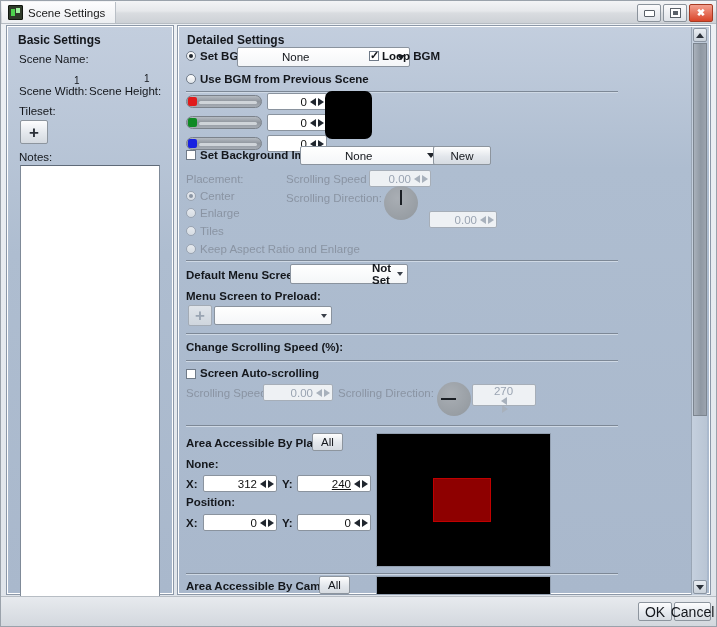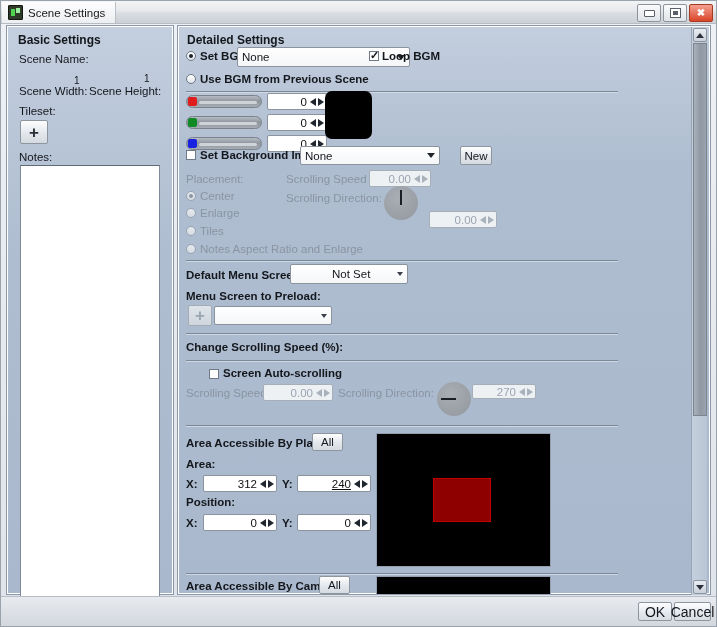--- a/index.html
+++ b/index.html
@@ -80,21 +80,21 @@
     box-sizing:border-box;font-size:11.5px;color:#101010;
     padding:1px 3px;display:flex;align-items:center;
     border-radius:1px;
   }
   .combo{
     background:linear-gradient(#ffffff,#f4f6f8);
     border:1px solid #8a939e;border-radius:2px;box-sizing:border-box;
     display:flex;align-items:center;padding:0 4px;font-size:11.5px;color:#14171c;
     position:relative;
   }
-  .combo .cv{flex:1;}
+  .combo .cv{flex:1;margin-left:40px;}
   .caret{width:0;height:0;border-left:4px solid transparent;border-right:4px solid transparent;border-top:5px solid #20252c;}
   .caret.sm{border-left-width:3.5px;border-right-width:3.5px;border-top-width:4.5px;border-top-color:#3a4049;}
   .btn{
     background:linear-gradient(#fefefe,#e3e7ec 55%,#d6dbe1);
     border:1px solid #8d959e;border-radius:2px;box-sizing:border-box;
     display:flex;align-items:center;justify-content:center;
     font-size:11.5px;color:#14171c;
   }
   .plusbtn{
     background:linear-gradient(#fdfdfe,#e4e8ed 55%,#d5dae0);
@@ -297,39 +297,39 @@
       <div style="position:absolute;left:146px;top:64px;width:47px;height:48px;background:#000;border-radius:7px;"></div>
 
       <div style="position:absolute;left:7px;top:122px;display:flex;align-items:center;gap:4px;">
         <span class="check"></span>
         <span class="lbl sect-title">Set Background Image</span>
       </div>
       <div class="combo" style="position:absolute;left:121px;top:119px;width:140px;height:19px;">
         <span class="cv">None</span>
         <span class="caret"></span>
       </div>
-      <div class="btn" style="position:absolute;left:254px;top:119px;width:32px;height:19px;margin-left:27px;">New</div>
+      <div class="btn" style="position:absolute;left:254px;top:119px;width:58px;height:19px;">New</div>
 
       <div class="lbl dis" style="position:absolute;left:7px;top:146px;">Placement:</div>
 
       <div style="position:absolute;left:7px;top:163px;display:flex;align-items:center;gap:4px;">
         <span class="radio dis on"></span>
         <span class="lbl dis">Center</span>
       </div>
       <div style="position:absolute;left:7px;top:180px;display:flex;align-items:center;gap:4px;">
         <span class="radio dis"></span>
         <span class="lbl dis">Enlarge</span>
       </div>
       <div style="position:absolute;left:7px;top:198px;display:flex;align-items:center;gap:4px;">
         <span class="radio dis"></span>
         <span class="lbl dis">Tiles</span>
       </div>
       <div style="position:absolute;left:7px;top:216px;display:flex;align-items:center;gap:4px;">
         <span class="radio dis"></span>
-        <span class="lbl dis">Notes Aspect Ratio and Enlarge</span>
+        <span class="lbl dis">Keep Aspect Ratio and Enlarge</span>
       </div>
 
       <div class="lbl dis" style="position:absolute;left:107px;top:146px;">Scrolling Speed</div>
       <div class="spin dis" style="position:absolute;left:190px;top:143px;width:62px;height:17px;">
         <span class="sv">0.00</span>
         <span class="arr-l"></span>
         <span class="arr-r"></span>
       </div>
 
       <div class="lbl dis" style="position:absolute;left:107px;top:165px;">Scrolling Direction:</div>
@@ -339,64 +339,64 @@
       <div class="spin dis" style="position:absolute;left:250px;top:184px;width:68px;height:17px;">
         <span class="sv">0.00</span>
         <span class="arr-l"></span>
         <span class="arr-r"></span>
       </div>
 
       <div class="hr" style="position:absolute;left:7px;top:233px;width:432px;"></div>
 
       <div class="lbl sect-title" style="position:absolute;left:7px;top:242px;">Default Menu Screen:</div>
       <div class="combo" style="position:absolute;left:111px;top:237px;width:118px;height:20px;">
-        <span class="cv" style="font-weight:normal;padding-left:37px;">Not Set</span>
+        <span class="cv" style="font-weight:bold;padding-left:37px;">Not Set</span>
         <span class="caret sm"></span>
       </div>
 
       <div class="lbl sect-title" style="position:absolute;left:7px;top:263px;">Menu Screen to Preload:</div>
       <div class="plusbtn dis" style="position:absolute;left:9px;top:278px;width:24px;height:21px;">+</div>
       <div class="combo" style="position:absolute;left:35px;top:279px;width:118px;height:19px;">
         <span class="cv"></span>
         <span class="caret sm"></span>
       </div>
 
       <div class="hr" style="position:absolute;left:7px;top:306px;width:432px;"></div>
 
       <div class="lbl sect-title" style="position:absolute;left:7px;top:314px;">Change Scrolling Speed (%):</div>
 
       <div class="hr" style="position:absolute;left:7px;top:333px;width:432px;"></div>
 
-      <div style="position:absolute;left:7px;top:340px;display:flex;align-items:flex-end;gap:4px;margin-left:23px;">
+      <div style="position:absolute;left:7px;top:340px;display:flex;align-items:flex-end;gap:4px;">
         <span class="check"></span>
         <span class="lbl sect-title">Screen Auto-scrolling</span>
       </div>
 
       <div class="lbl dis" style="position:absolute;left:7px;top:360px;">Scrolling Speed</div>
       <div class="spin dis" style="position:absolute;left:84px;top:357px;width:70px;height:17px;">
         <span class="sv">0.00</span>
         <span class="arr-l"></span>
         <span class="arr-r"></span>
       </div>
       <div class="lbl dis" style="position:absolute;left:159px;top:360px;">Scrolling Direction:</div>
       <div class="dial dis" style="position:absolute;left:258px;top:355px;width:34px;height:34px;">
         <div class="needle" style="left:4px;top:16px;width:15px;height:2px;"></div>
       </div>
-      <div class="spin dis" style="position:absolute;left:293px;top:357px;width:64px;height:15px;">
+      <div class="spin dis" style="position:absolute;left:293px;top:357px;width:64px;height:22px;flex-direction:column;">
         <span class="sv">270</span>
         <span class="arr-l"></span>
         <span class="arr-r"></span>
       </div>
 
       <div class="hr" style="position:absolute;left:7px;top:398px;width:432px;"></div>
 
       <div class="lbl sect-title" style="position:absolute;left:7px;top:410px;">Area Accessible By Player</div>
       <div class="btn" style="position:absolute;left:133px;top:406px;width:31px;height:18px;">All</div>
 
-      <div class="lbl sect-title" style="position:absolute;left:7px;top:431px;">Area:</div>
+      <div class="lbl sect-title" style="position:absolute;left:7px;top:431px;">None:</div>
 
       <div class="lbl sect-title" style="position:absolute;left:7px;top:451px;">X:</div>
       <div class="spin" style="position:absolute;left:24px;top:448px;width:74px;height:17px;">
         <span class="sv">312</span>
         <span class="arr-l"></span>
         <span class="arr-r"></span>
       </div>
       <div class="lbl sect-title" style="position:absolute;left:103px;top:451px;">Y:</div>
       <div class="spin" style="position:absolute;left:118px;top:448px;width:74px;height:17px;text-decoration:underline;">
         <span class="sv">240</span>

